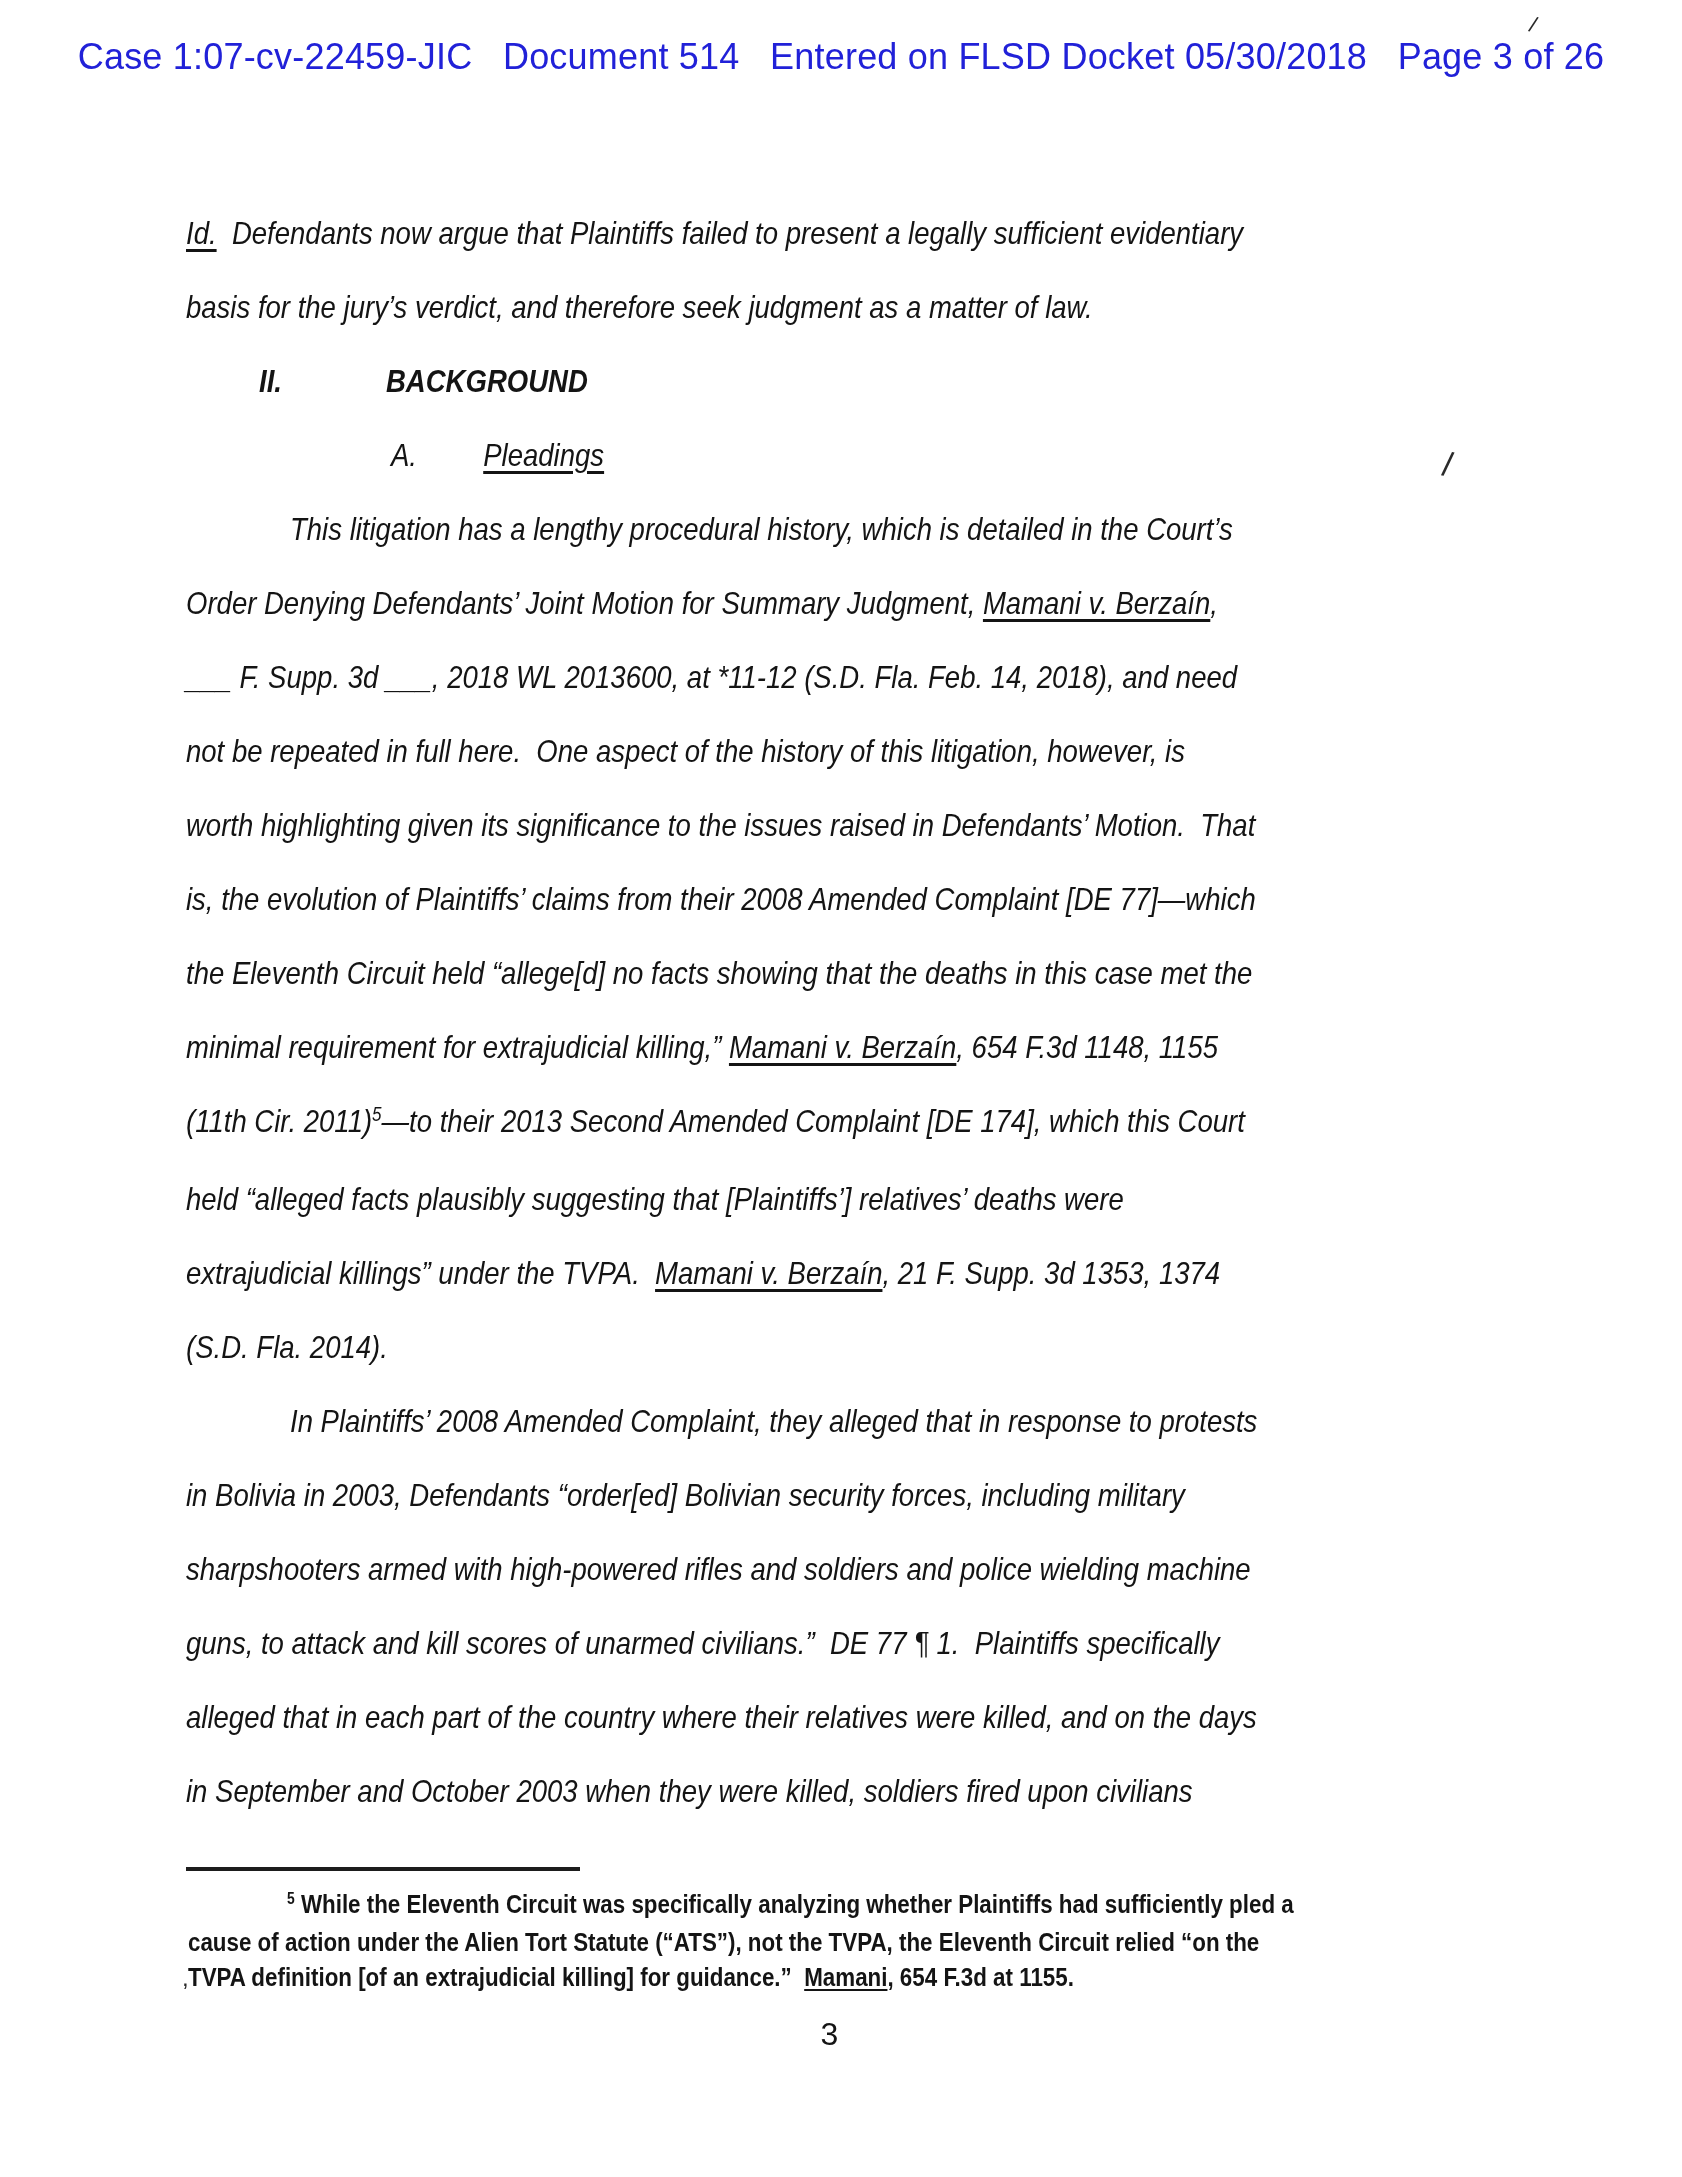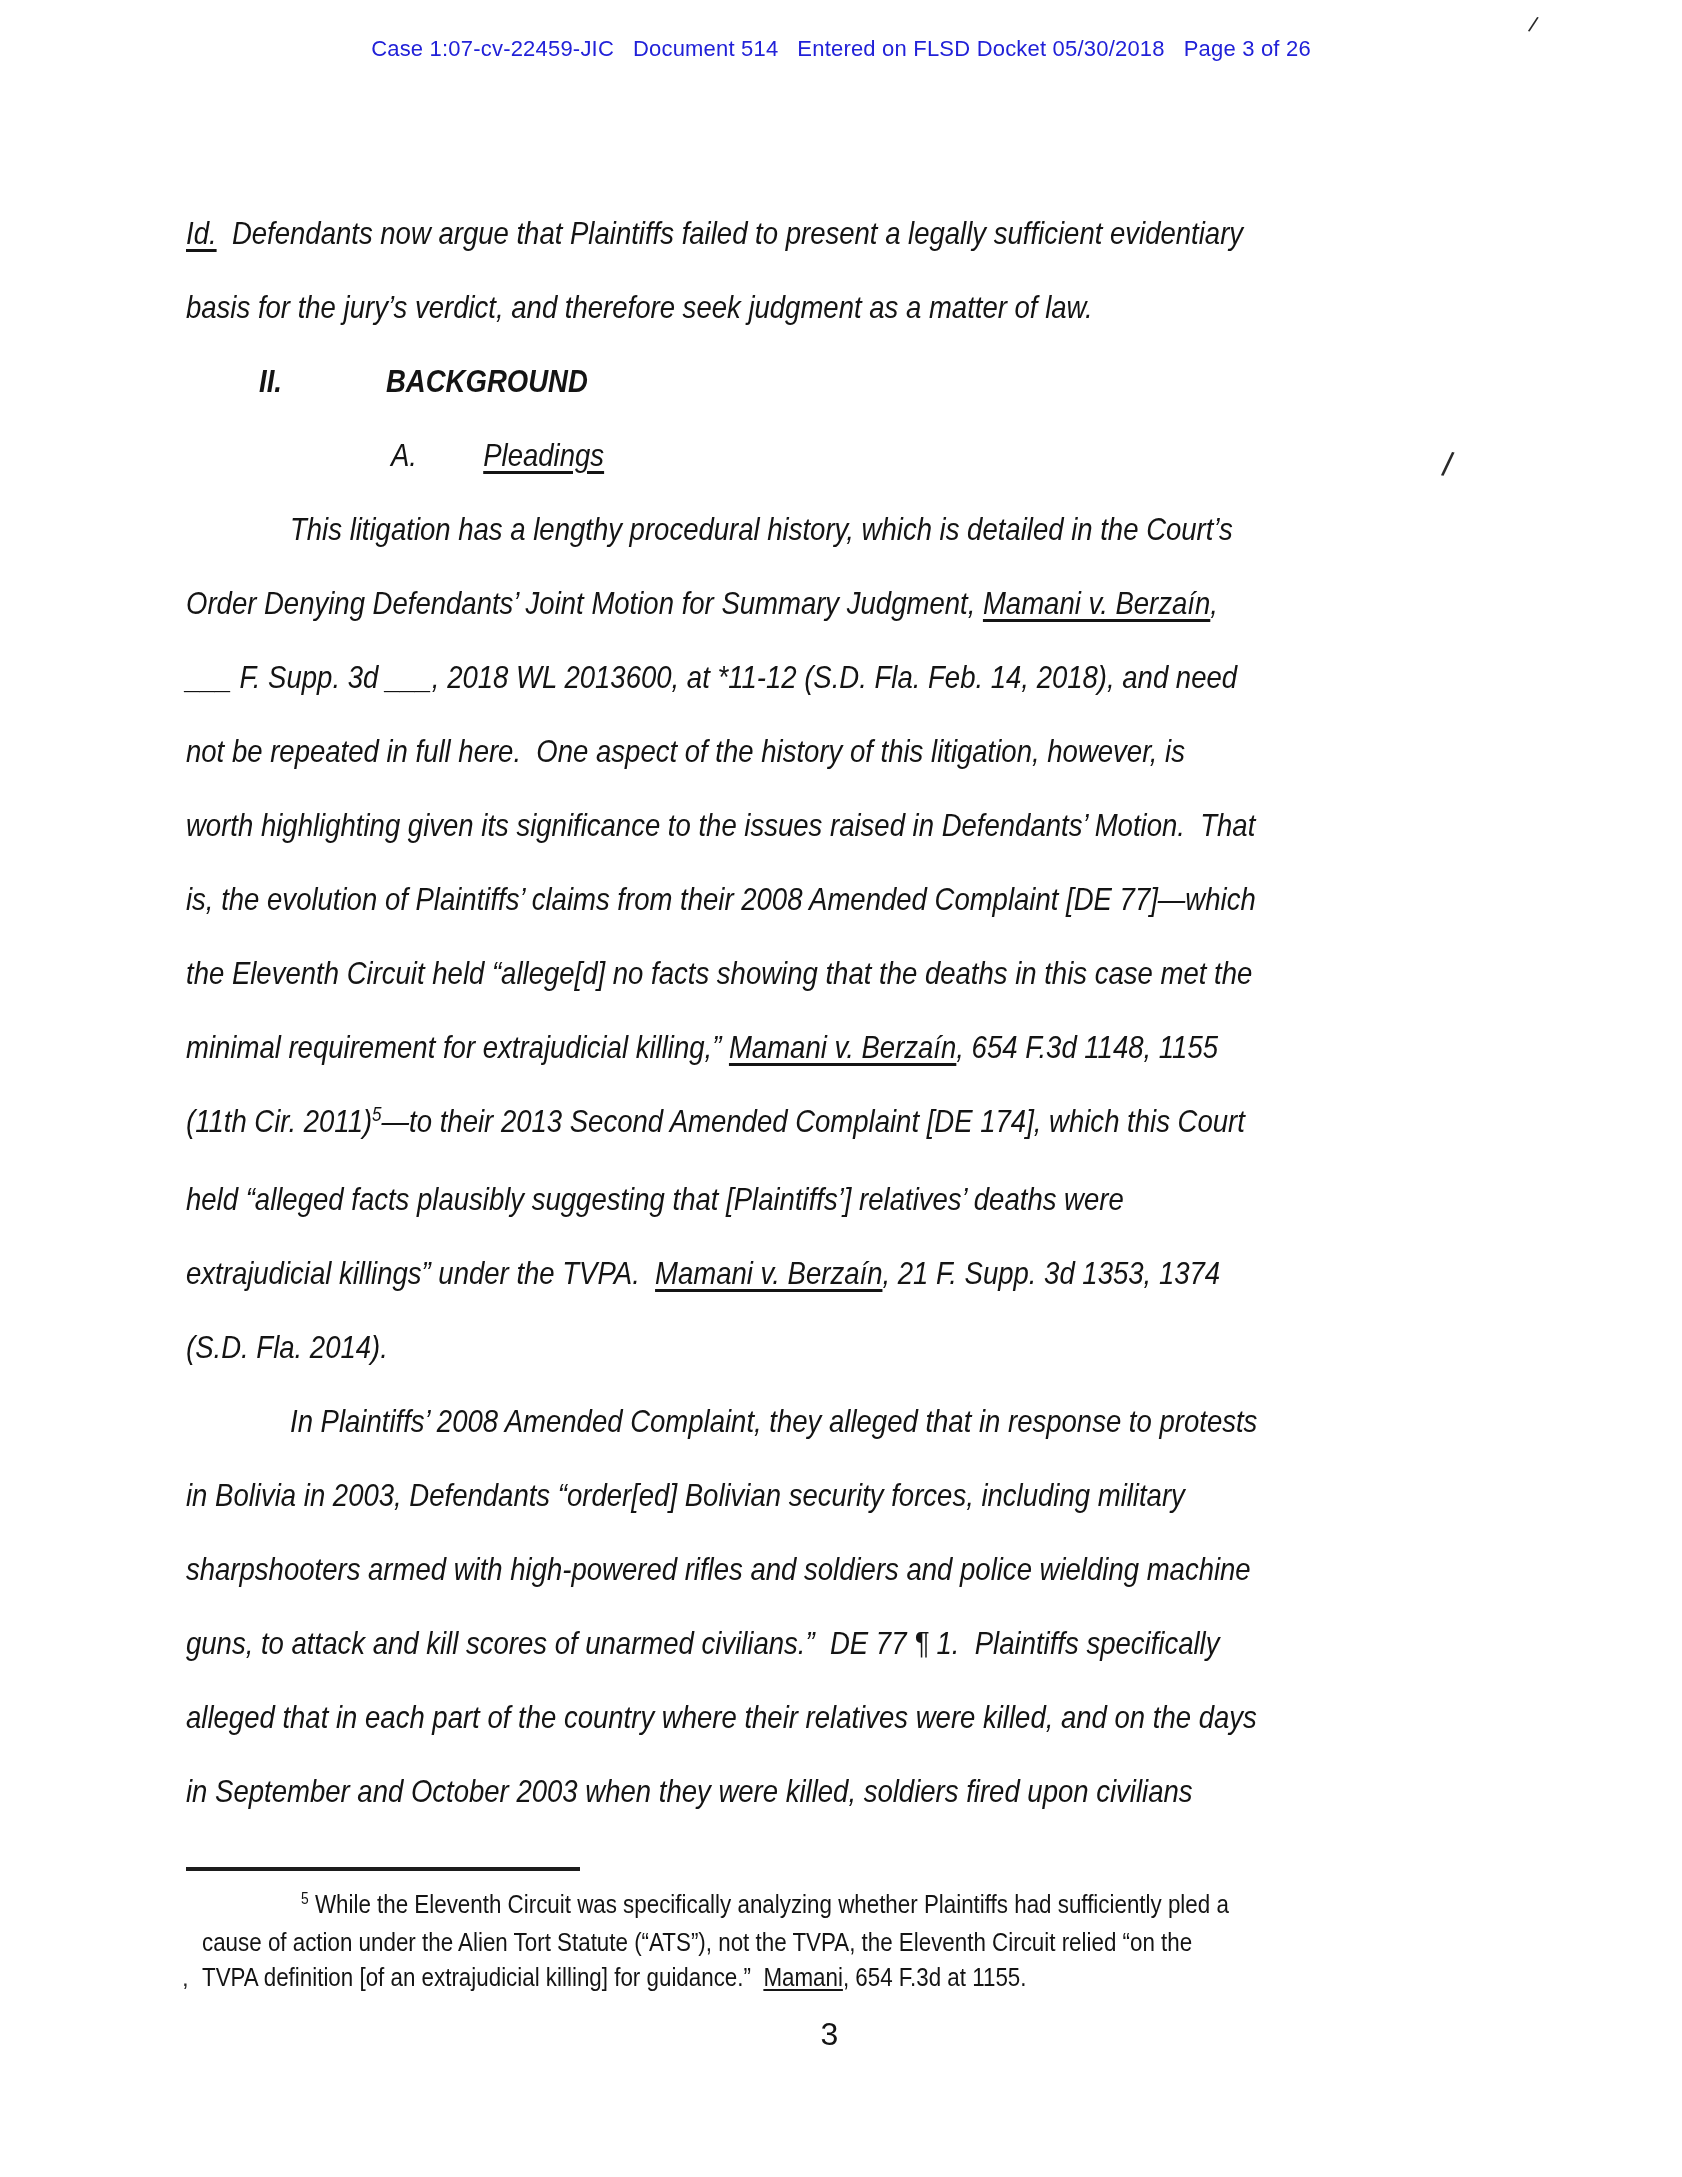--- a/index.html
+++ b/index.html
@@ -8,36 +8,36 @@
     width:1682px;height:2177px;
     background:#ffffff;
     font-family:"Liberation Sans",sans-serif;
     color:#141414;
     overflow:hidden;
     margin:0 auto;
   }
   .stamp{
     position:absolute;top:36px;left:0;width:100%;
     text-align:center;
-    font-size:22px;
+    font-size:36px;
     letter-spacing:0.2px;
     white-space:pre;
   }
   .body-block{
     position:absolute;left:186px;top:196px;font-style:italic;
   }
   .body-block .line{
     font-size:32px;
     line-height:74px;
     white-space:pre;
     transform:scaleX(0.86);
     transform-origin:0 50%;
   }
   .footnote-block{
-    position:absolute;left:202px;top:1887px;
+    position:absolute;left:188px;top:1887px;font-weight:bold;
   }
   .footnote-block .line{
     font-size:26px;
     line-height:35px;
     white-space:pre;
     transform:scaleX(0.86);
     transform-origin:0 50%;
   }
   .u{text-decoration:underline;text-decoration-thickness:3px;text-underline-offset:5px;}
   .footnote-block .u{text-decoration-thickness:2px;text-underline-offset:3px;}

